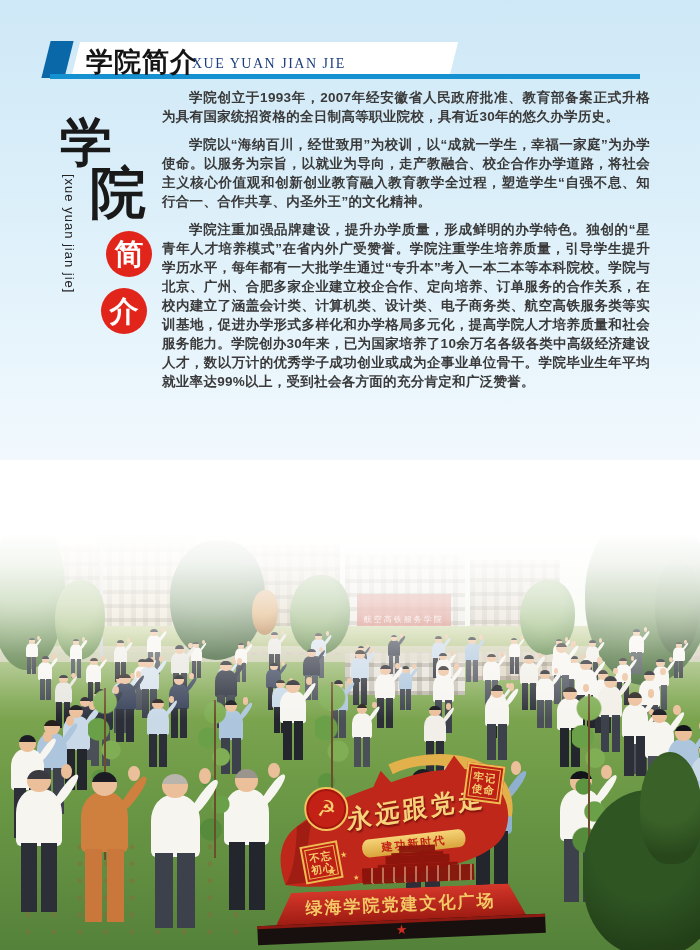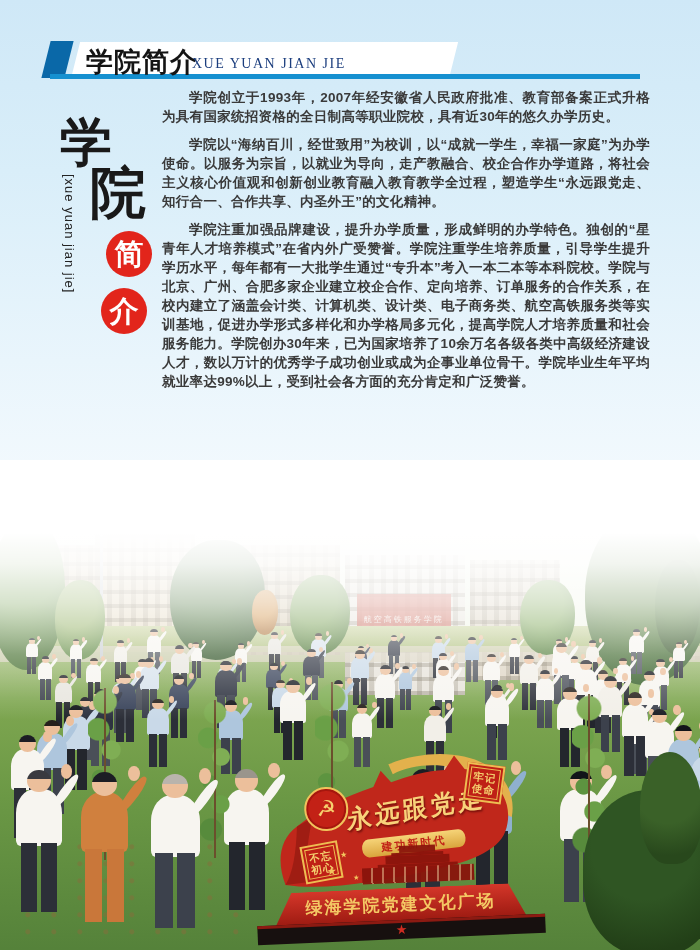--- a/index.html
+++ b/index.html
@@ -99,21 +99,21 @@
   <span class="header-subtitle">XUE YUAN JIAN JIE</span>
 
   <span class="side-char1">学</span>
   <span class="side-char2">院</span>
   <span class="side-pinyin">[xue yuan jian jie]</span>
   <span class="seal seal1">简</span>
   <span class="seal seal2">介</span>
 
   <div class="article">
     <p>学院创立于1993年，2007年经安徽省人民政府批准、教育部备案正式升格为具有国家统招资格的全日制高等职业院校，具有近30年的悠久办学历史。</p>
-    <p>学院以“海纳百川，经世致用”为校训，以“成就一学生，幸福一家庭”为办学使命。以服务为宗旨，以就业为导向，走产教融合、校企合作办学道路，将社会主义核心价值观和创新创业教育融入教育教学全过程，塑造学生“永远跟党走、知行合一、合作共享、内圣外王”的文化精神。</p>
+    <p>学院以“海纳百川，经世致用”为校训，以“成就一学生，幸福一家庭”为办学使命。以服务为宗旨，以就业为导向，走产教融合、校企合作办学道路，将社会主义核心价值观和创新创业教育融入教育教学全过程，塑造学生“自强不息、知行合一、合作共享、内圣外王”的文化精神。</p>
     <p>学院注重加强品牌建设，提升办学质量，形成鲜明的办学特色。独创的“星青年人才培养模式”在省内外广受赞誉。学院注重学生培养质量，引导学生提升学历水平，每年都有一大批学生通过“专升本”考入一本二本等本科院校。学院与北京、广州、合肥多家企业建立校企合作、定向培养、订单服务的合作关系，在校内建立了涵盖会计类、计算机类、设计类、电子商务类、航空高铁服务类等实训基地，促进办学形式多样化和办学格局多元化，提高学院人才培养质量和社会服务能力。学院创办30年来，已为国家培养了10余万名各级各类中高级经济建设人才，数以万计的优秀学子成功创业或成为企事业单位骨干。学院毕业生年平均就业率达99%以上，受到社会各方面的充分肯定和广泛赞誉。</p>
   </div>
 
   <div class="photo" id="scene">
     <div class="lawn"></div>
     <div class="hedge"></div>
     <div class="path"></div>
     <div class="lamp"></div>
     <div class="leaves"></div>
 

